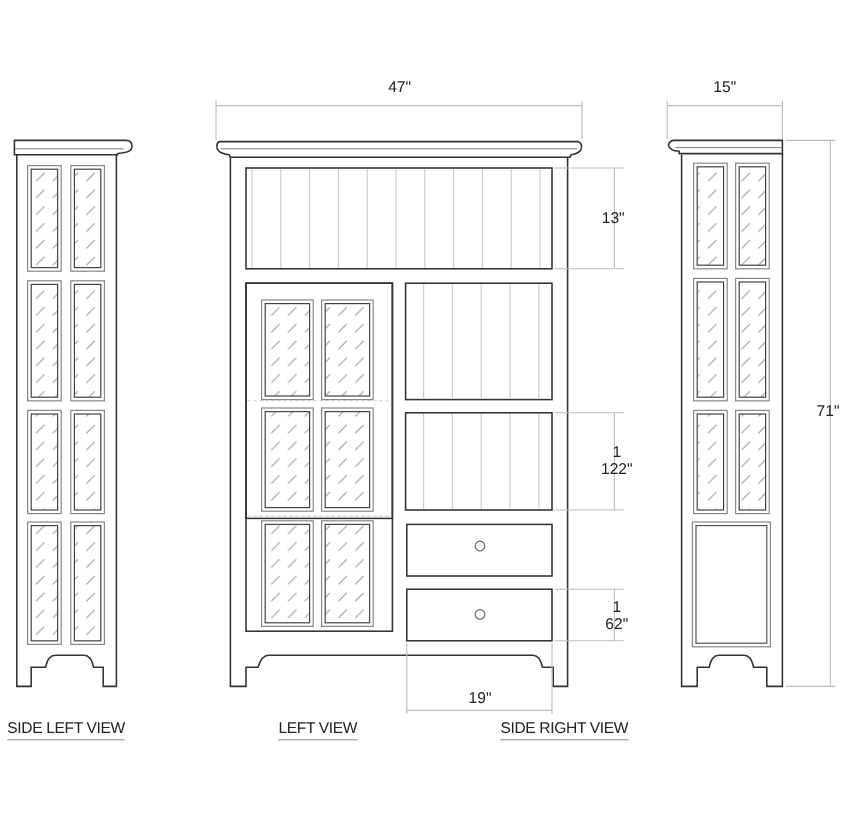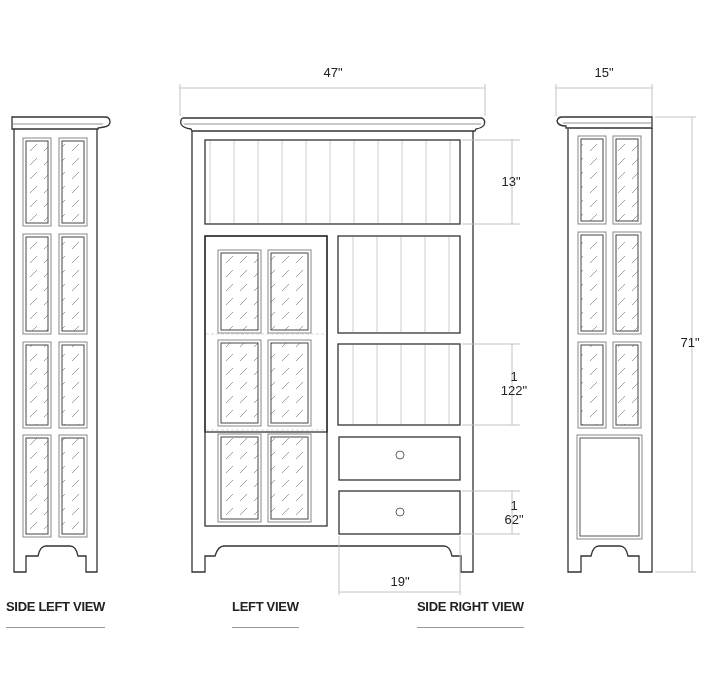--- a/index.html
+++ b/index.html
@@ -1,19 +1,19 @@
 <!DOCTYPE html>
 <html><head>
 <meta charset="utf-8">
 <style>
   html,body{margin:0;padding:0;background:#ffffff;}
   body{width:703px;height:700px;position:relative;overflow:hidden;font-family:"Liberation Sans",sans-serif;}
   svg{position:absolute;left:0;top:0;}
   .lbl{position:absolute;font-size:13px;color:#222;font-family:"Liberation Sans",sans-serif;letter-spacing:-0.3px;white-space:nowrap;}
-  .view-lbl{border-bottom:1px solid #999;padding-bottom:13px;font-weight:bold;}
+  .view-lbl{border-bottom:1px solid #999;padding-bottom:2px;}
   .dim{position:absolute;font-size:13px;color:#222;font-family:"Liberation Sans",sans-serif;text-align:center;line-height:13px;white-space:nowrap;}
 </style>
 </head>
 <body>
 
 <svg width="703" height="700" viewBox="0 0 703 700">
   <defs>
     <pattern id="glass" width="14" height="14" patternUnits="userSpaceOnUse">
       <line x1="2" y1="11" x2="9" y2="4" stroke="#999" stroke-width="0.9"></line>
     </pattern>

